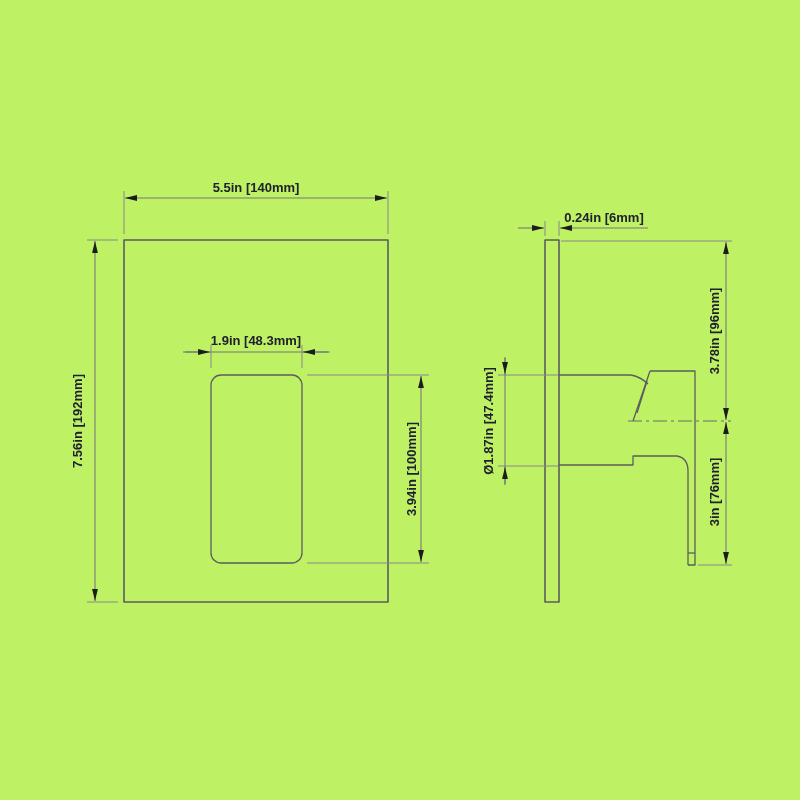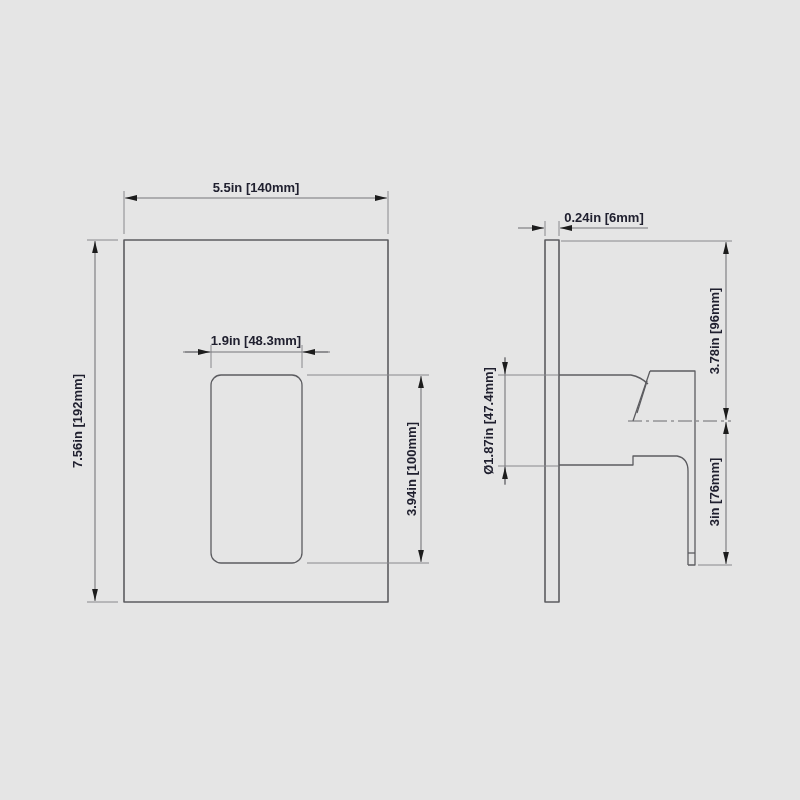--- a/index.html
+++ b/index.html
@@ -1,18 +1,18 @@
 <!DOCTYPE html>
 <html><head>
 <meta charset="utf-8">
 <style>
   html, body { margin: 0; padding: 0; background: #ffffff; }
   .canvas {
     width: 800px; height: 800px;
-    background: #e5e5e5;
+    background: #bef264;
     position: relative;
     font-family: "Liberation Sans", sans-serif;
   }
   svg { display: block; }
   .obj  { stroke: #5c5c60; stroke-width: 1.6; fill: none; stroke-linejoin: round; stroke-linecap: butt; }
   .obj2 { stroke: #5c5c60; stroke-width: 1.3; fill: none; stroke-linejoin: round; }
   .dim  { stroke: #77777b; stroke-width: 1.1; fill: none; }
   .ext  { stroke: #88888c; stroke-width: 1; fill: none; }
   .cl   { stroke: #6a6a6e; stroke-width: 1; fill: none; stroke-dasharray: 14 4 3 4; }
   text  { font: bold 13px "Liberation Sans", sans-serif; fill: #20202f; }

